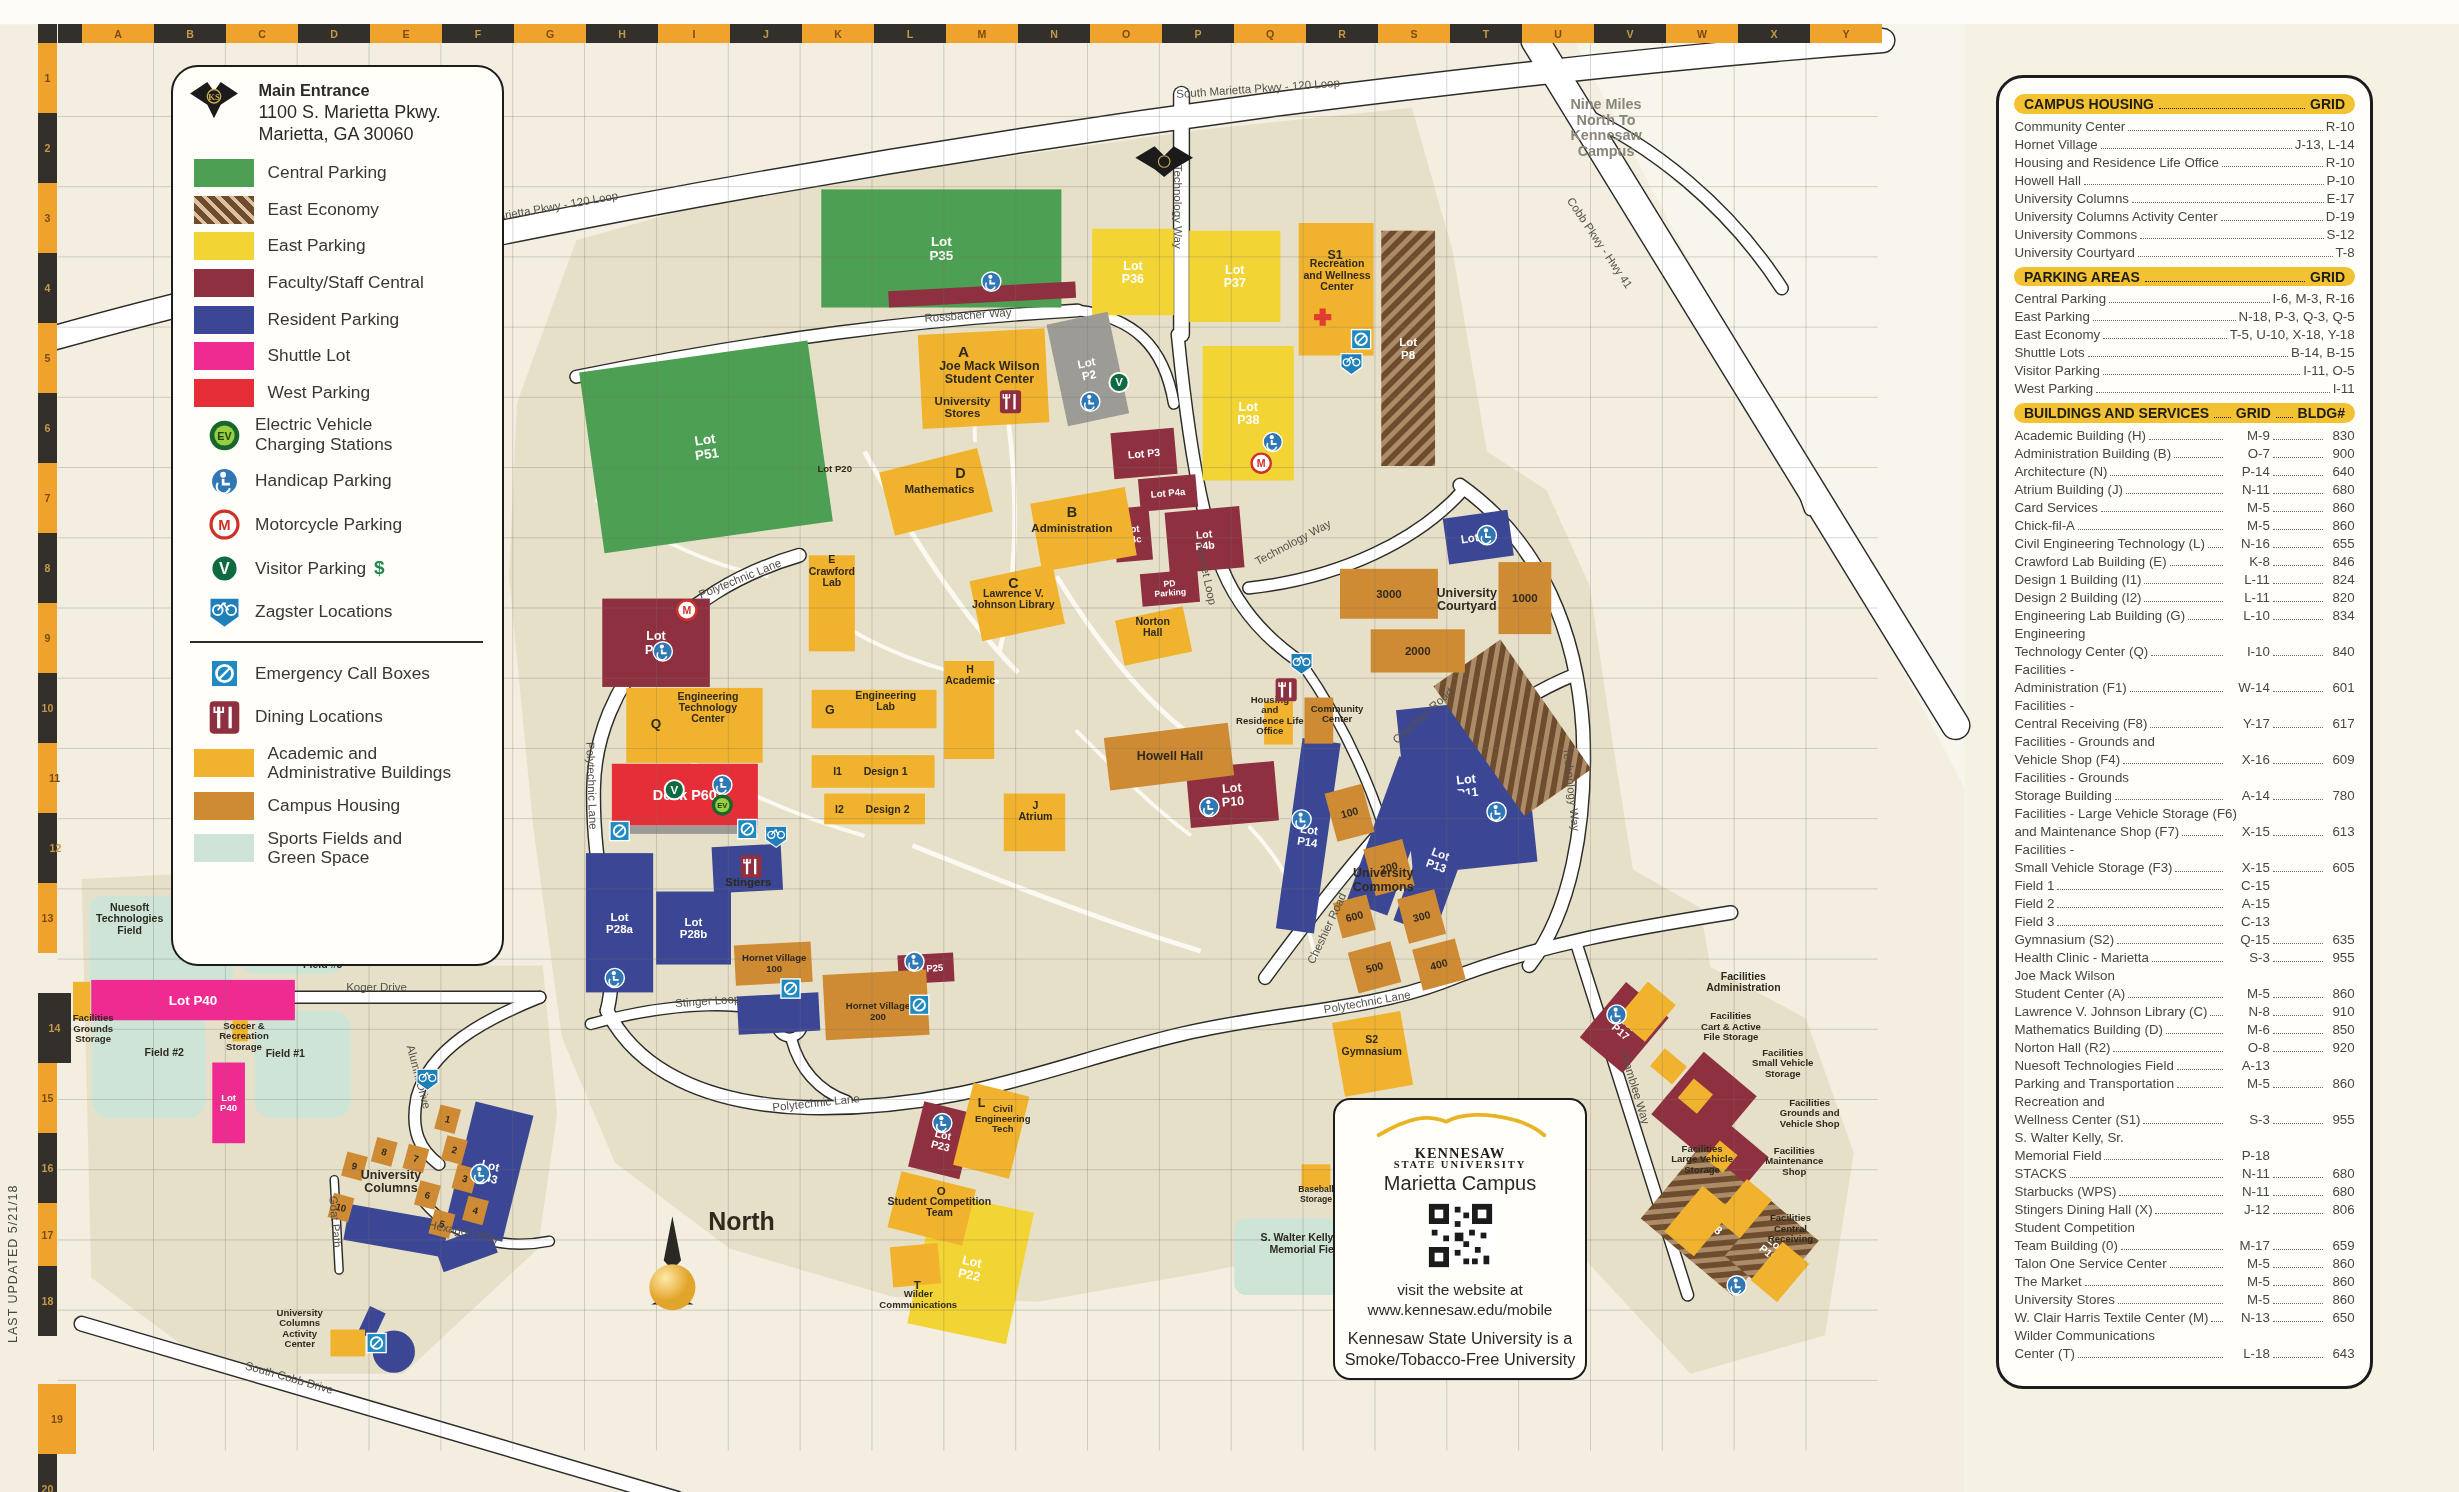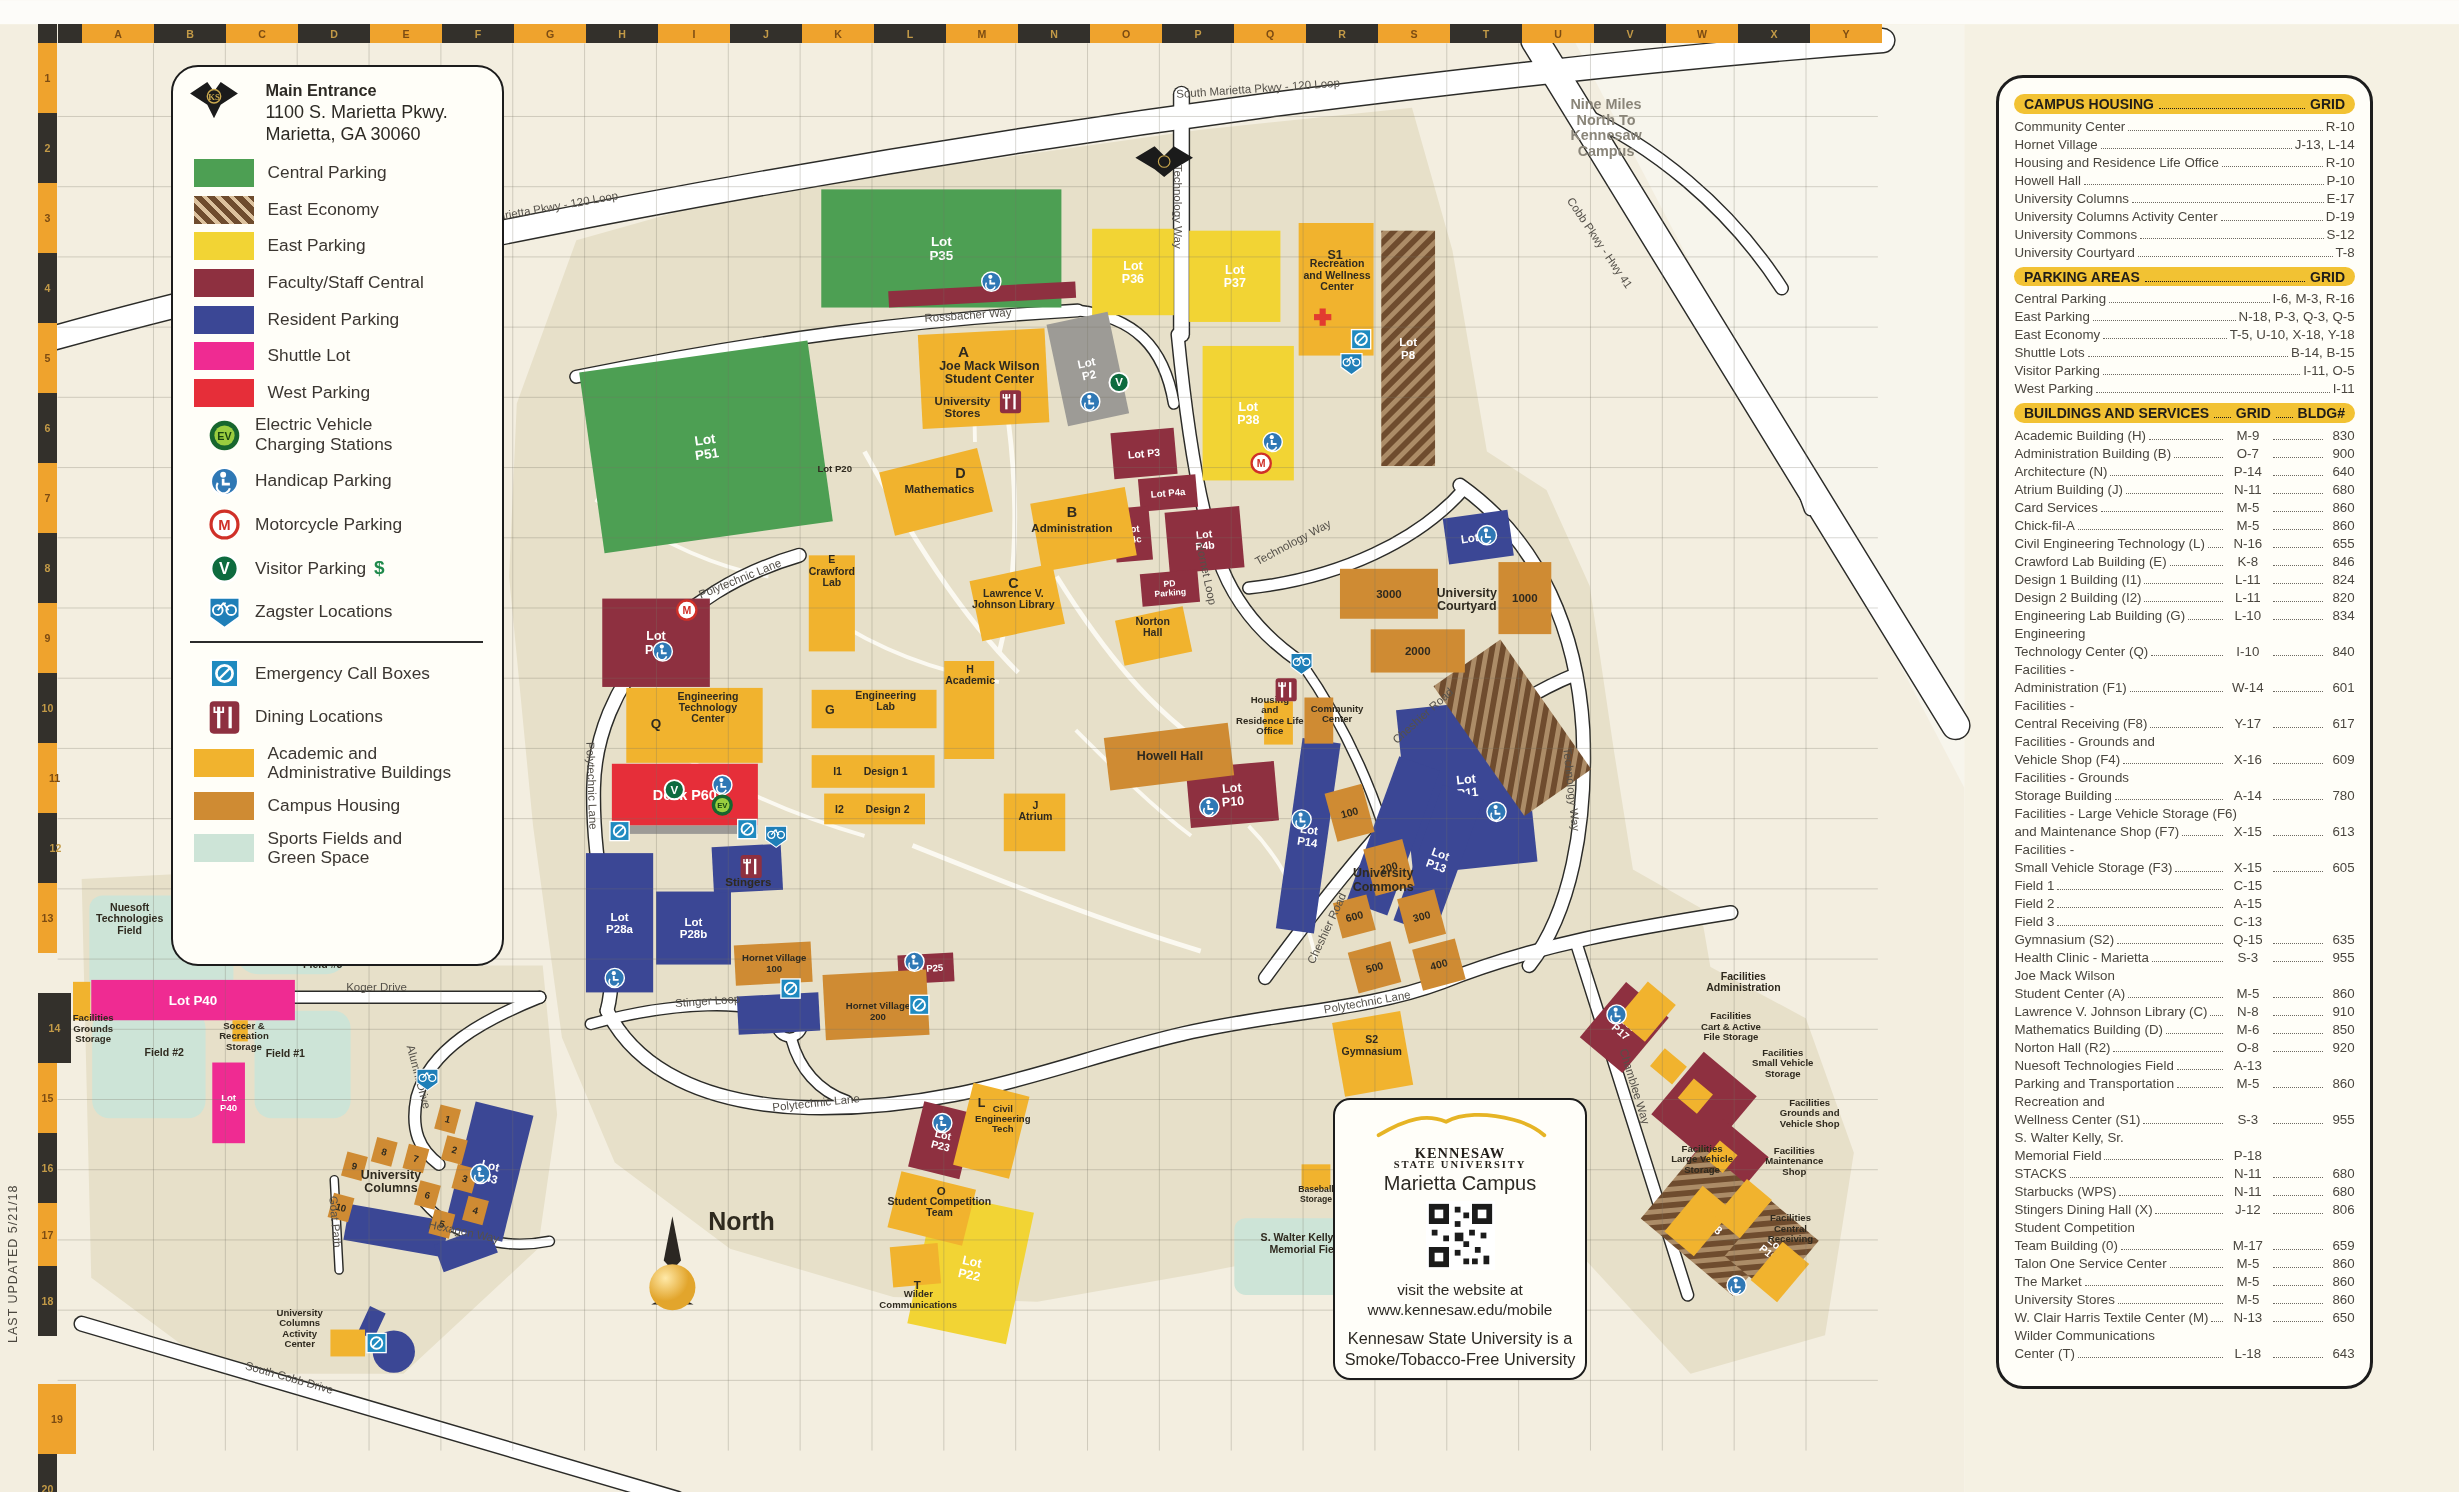--- a/index.html
+++ b/index.html
@@ -9,40 +9,40 @@
   #ruler-top{position:absolute;left:58px;top:24px;height:19px;display:flex;}
   #ruler-left{position:absolute;left:38px;top:43px;width:19px;display:flex;flex-direction:column;}
   .rcell{display:flex;align-items:center;justify-content:center;font-size:10.6px;font-weight:bold;box-sizing:border-box;}
   .rc-gold{background:#efa32d;color:#7c4c13;}
   .rc-dark{background:#33302b;color:#c39a47;}
   #corner{position:absolute;left:38px;top:24px;width:19px;height:19px;background:#33302b;}
   #lead{position:absolute;left:58px;top:24px;width:24px;height:19px;background:#33302b;}
   
   #legend{position:absolute;left:171px;top:65px;width:333px;height:901px;background:#fffef8;
     border:2.9px solid #1c1c1c;border-radius:27px;box-sizing:border-box;padding:13.4px 17.3px 9.6px 15.4px;z-index:5;}
-  .lg-head{display:flex;gap:25px;align-items:flex-start;margin-bottom:13.4px;}
+  .lg-head{display:flex;gap:18px;align-items:flex-start;margin-bottom:13.4px;}
   .lg-addr div:first-child{font-weight:bold;font-size:16.3px;color:#2d2a24;}
   .lg-addr div{font-size:18px;color:#2d2a24;line-height:1.25;}
   .lg-row{display:flex;align-items:center;gap:13.4px;margin:0 0 8.6px 5.8px;}
   .lg-sw{width:60px;height:28px;flex:0 0 60px;}
   .lg-ic{width:35px;height:35px;flex:0 0 35px;margin-left:12.5px;}
   .lg-label{font-size:17.3px;color:#3b3631;line-height:1.15;white-space:pre-line;}
   .lg-div{border:none;border-top:2.4px solid #2b2b2b;margin:11.5px 1.9px 13.4px;}
   .dollar{color:#1f8a4c;font-weight:bold;font-size:19px;margin-left:7.7px;}
   
   #directory{position:absolute;left:1996px;top:75px;width:377px;height:1314px;background:#fffef8;
     border:3.8px solid #1c1c1c;border-radius:27px;box-sizing:border-box;padding:11.5px 15.4px;z-index:5;}
   .pill{display:flex;align-items:baseline;background:#f2c233;border-radius:10.6px;padding:1.9px 9.6px;
     font-weight:bold;font-size:14px;color:#201d18;margin:4.8px 0 3.8px;}
   .pill .dots{flex:1;border-bottom:1.9px dotted #201d18;margin:0 4.8px 2.9px;}
   .dirrow{display:flex;align-items:baseline;font-size:13.3px;color:#4a463f;line-height:18px;}
   .dirrow .nm{white-space:nowrap;}
   .dirrow .dots{flex:1;border-bottom:1.5px dotted #6e6a62;margin:0 2.9px 2.9px;min-width:7.7px;}
   .dirrow .gv{white-space:nowrap;}
-  .dirrow .g3{width:44px;text-align:center;white-space:nowrap;}
+  .dirrow .g3{width:44px;text-align:right;white-space:nowrap;}
   .dirrow .dots2{width:50px;border-bottom:1.5px dotted #6e6a62;margin:0 2.9px 2.9px;}
   .dirrow .b3{width:29px;text-align:right;white-space:nowrap;}
   .pre{font-size:13.3px;color:#4a463f;line-height:18px;white-space:nowrap;}
   
   #infobox{position:absolute;left:1333px;top:1098px;width:254px;height:282px;background:#fffef9;
     border:2.9px solid #1c1c1c;border-radius:17.3px;box-sizing:border-box;text-align:center;padding:9.6px 7.7px;z-index:4;}
   #infobox .campus{font-size:20px;color:#2d2a24;margin:1.9px 0 5.8px;}
   #infobox .web{font-size:15.4px;color:#2d2a24;line-height:1.3;margin-top:5.8px;}
   #infobox .smoke{font-size:16.3px;color:#2d2a24;line-height:1.3;margin-top:7.7px;}
   #ksu-logo{line-height:1;}

